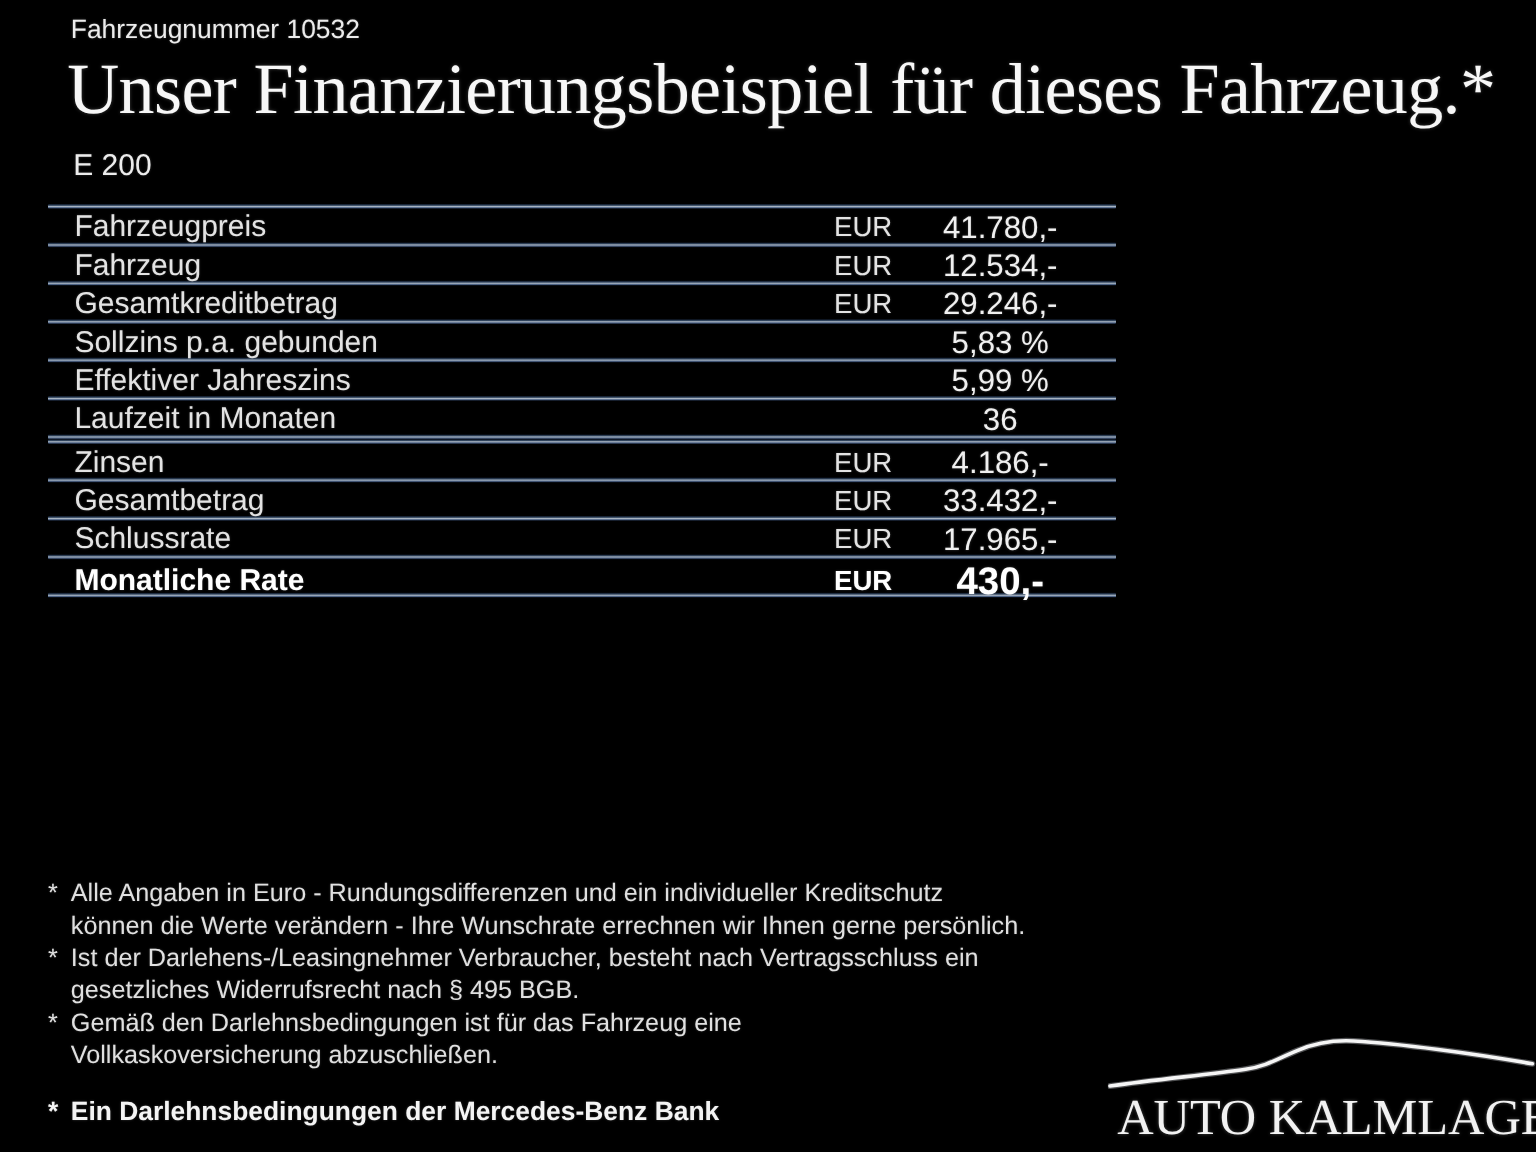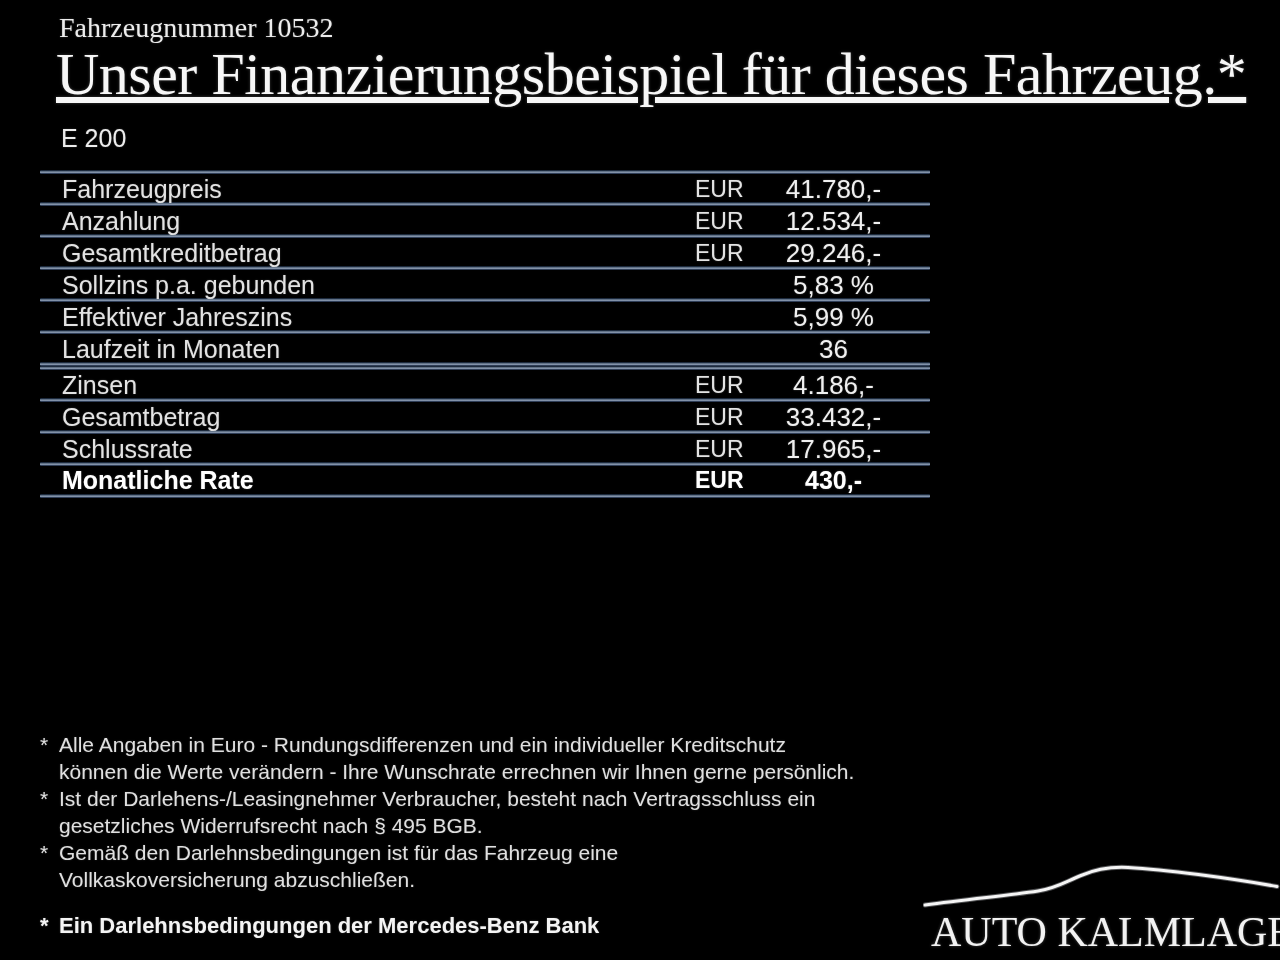--- a/index.html
+++ b/index.html
@@ -10,37 +10,35 @@
     height: 960px;
     background: #000000;
     overflow: hidden;
     font-family: "Liberation Sans", sans-serif;
     color: #e8e8e8;
   }
 
   .vehicle-number {
     position: absolute;
     left: 59px; top: 12px;
-    font-size: 28px;
+    font-size: 22px;
     color: #ececec;
     text-shadow: 0 0 2px rgba(255,255,255,0.25);
-    font-family: Liberation Serif, serif;
   }
 
   .page-title {
     position: absolute;
     left: 56px; top: 40px;
     font-family: "Liberation Serif", serif;
     font-size: 60px;
     font-weight: normal;
     letter-spacing: -0.5px;
     color: #f7f7f7;
     white-space: nowrap;
     text-shadow: 0 0 3px rgba(255,255,255,0.25);
-    text-decoration: underline;
   }
 
   .model-name {
     position: absolute;
     left: 61px; top: 124px;
     font-size: 25px;
     color: #ececec;
     text-shadow: 0 0 2px rgba(255,255,255,0.2);
   }
 
@@ -83,21 +81,21 @@
     padding-right: 20px;
     text-shadow: 0 0 2px rgba(255,255,255,0.25);
     padding-left: 12px;
   }
   .fin-row.emphasis .label,
   .fin-row.emphasis .currency,
   .fin-row.emphasis .value {
     font-weight: bold;
     color: #ffffff;
   }
-  .fin-row.emphasis .value { font-size: 25px; }
+  .fin-row.emphasis .value { font-size: 32px; }
 
   .footnotes {
     position: absolute;
     left: 40px; top: 731px;
     width: 910px;
     font-size: 21px;
     line-height: 27px;
     color: #e0e0e0;
     text-shadow: 0 0 2px rgba(255,255,255,0.18);
   }
@@ -151,21 +149,21 @@
   <div class="divider"></div>
 
   <div class="fin-row">
     <span class="label">Fahrzeugpreis</span>
     <span class="currency">EUR</span>
     <span class="value">41.780,-</span>
   </div>
   <div class="divider"></div>
 
   <div class="fin-row">
-    <span class="label">Anzahlung</span>
+    <span class="label">Fahrzeug</span>
     <span class="currency">EUR</span>
     <span class="value">12.534,-</span>
   </div>
   <div class="divider"></div>
 
   <div class="fin-row">
     <span class="label">Gesamtkreditbetrag</span>
     <span class="currency">EUR</span>
     <span class="value">29.246,-</span>
   </div>

